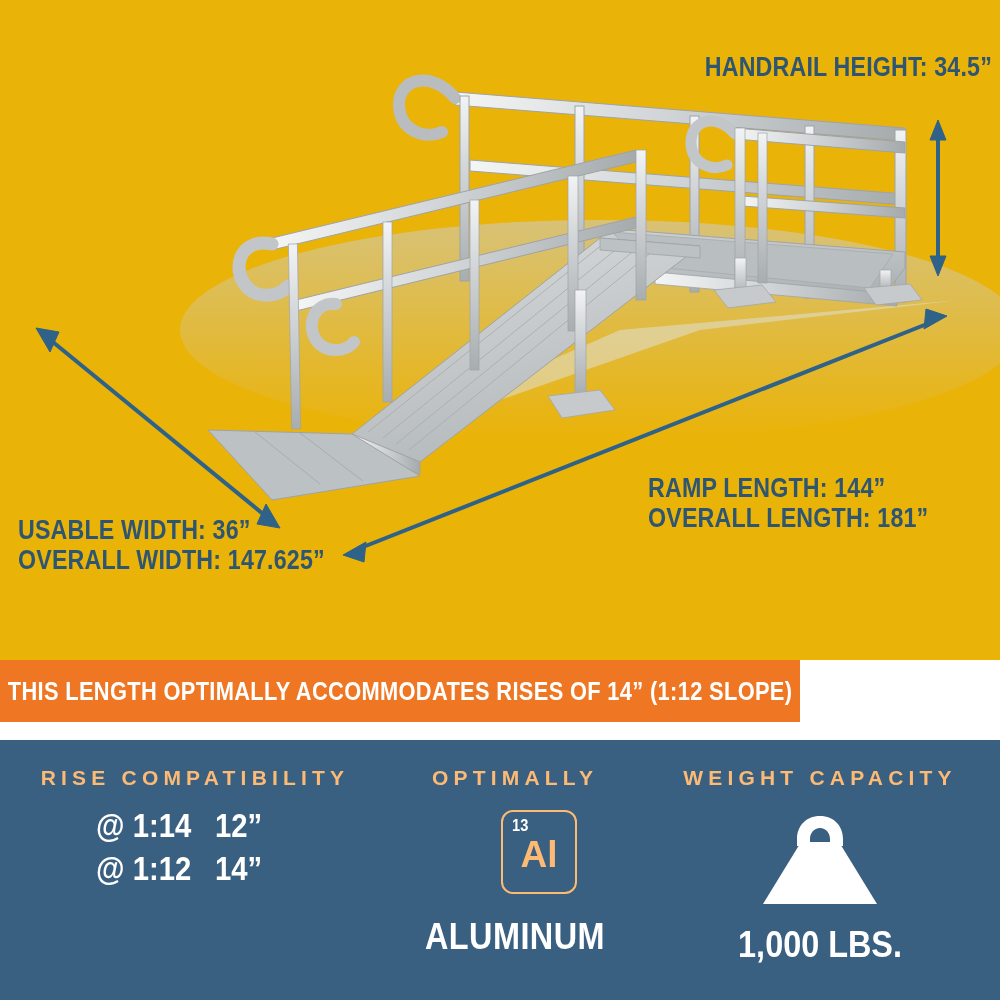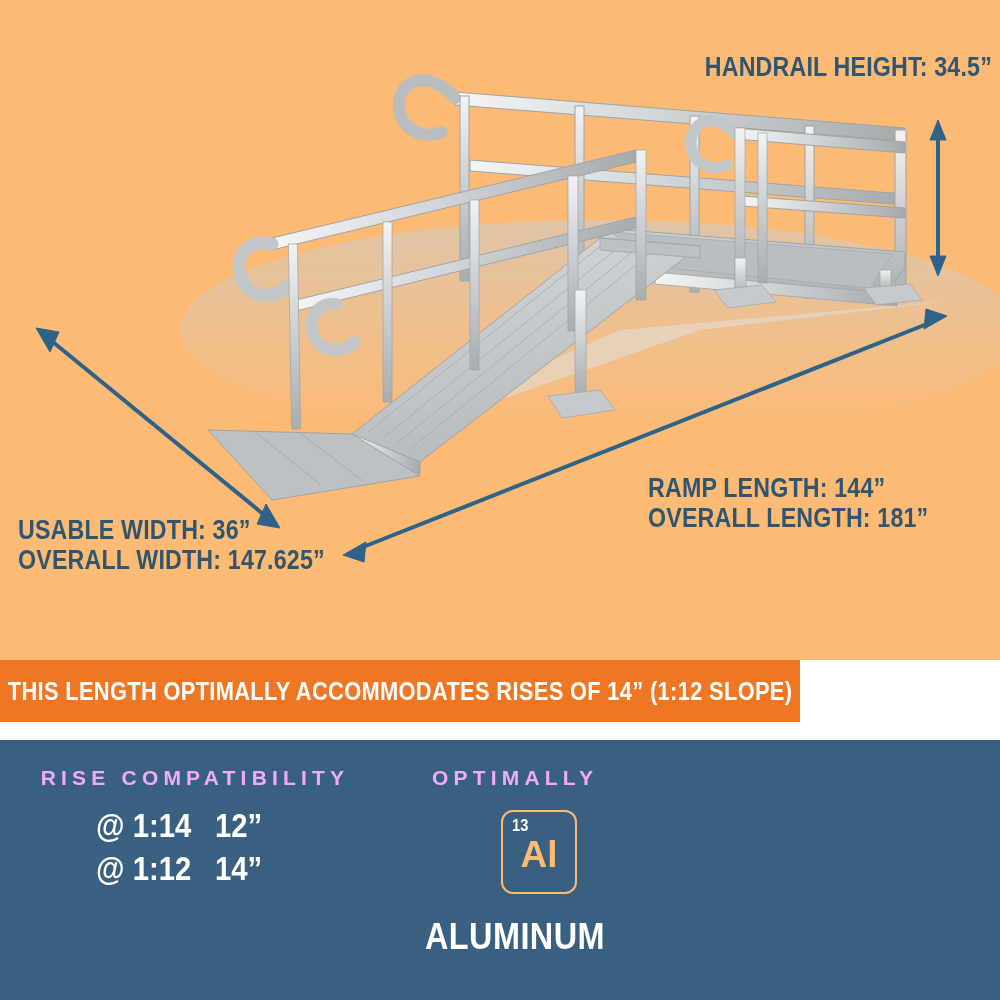--- a/index.html
+++ b/index.html
@@ -6,21 +6,21 @@
   body{
     width:1000px;height:1000px;
     background:#ffffff;
     font-family:"Liberation Sans",sans-serif;
     overflow:hidden;
     position:relative;
   }
   #page{position:relative;width:1000px;height:1000px;background:#fff;}
 
   
-  #diagram-area{position:absolute;left:0;top:0;width:1000px;height:660px;background:#fdba74;overflow:hidden;}
+  #diagram-area{position:absolute;left:0;top:0;width:1000px;height:660px;background:#eab308;overflow:hidden;}
   #ramp-svg{position:absolute;left:0;top:0;width:1000px;height:660px;}
 
   
   .callout{
     position:absolute;
     color:#2e5571;
     font-family:"Liberation Sans Narrow","Liberation Sans",sans-serif;
     font-weight:bold;
     letter-spacing:0.2px;
     white-space:nowrap;
@@ -54,21 +54,21 @@
     position:absolute;left:0;top:740px;width:1000px;height:260px;
     background:#3a6081;
     display:flex;
   }
   .col{flex:1;position:relative;display:flex;flex-direction:column;align-items:center;}
   #col-rise{flex:0 0 390px;}
   #col-material{flex:0 0 250px;}
   #col-weight{flex:1;}
 
   .col-title{
-    color:#f0abfc;
+    color:#fdba74;
     font-family:"Liberation Sans",sans-serif;
     font-weight:bold;
     font-size:21px;
     letter-spacing:5.2px;
     margin-top:26px;
     text-align:left;
     white-space:nowrap;
   }
 
   
@@ -317,14 +317,24 @@
 
     <div class="col" id="col-material">
       <div class="col-title">OPTIMALLY</div>
       <div id="element-tile">
         <span id="element-number">13</span>
         <span id="element-symbol">Al</span>
       </div>
       <div id="material-name">ALUMINUM</div>
     </div>
 
+    <div class="col" id="col-weight">
+      <div class="col-title">WEIGHT CAPACITY</div>
+      <div id="weight-icon">
+        <svg width="126" height="96" viewBox="0 0 126 96">
+          <path d="M63 4 C49 4 40 14 40 27 L40 34 L53 34 L53 27 C53 21 57 16 63 16 C69 16 73 21 73 27 L73 34 L86 34 L86 27 C86 14 77 4 63 4 Z" fill="#ffffff"></path>
+          <path d="M44 30 L82 30 L120 92 L6 92 Z" fill="#ffffff"></path>
+        </svg>
+      </div>
+      <div id="weight-value">1,000 LBS.</div>
+    </div>
   </div>
 </div>
 
 </body></html>

